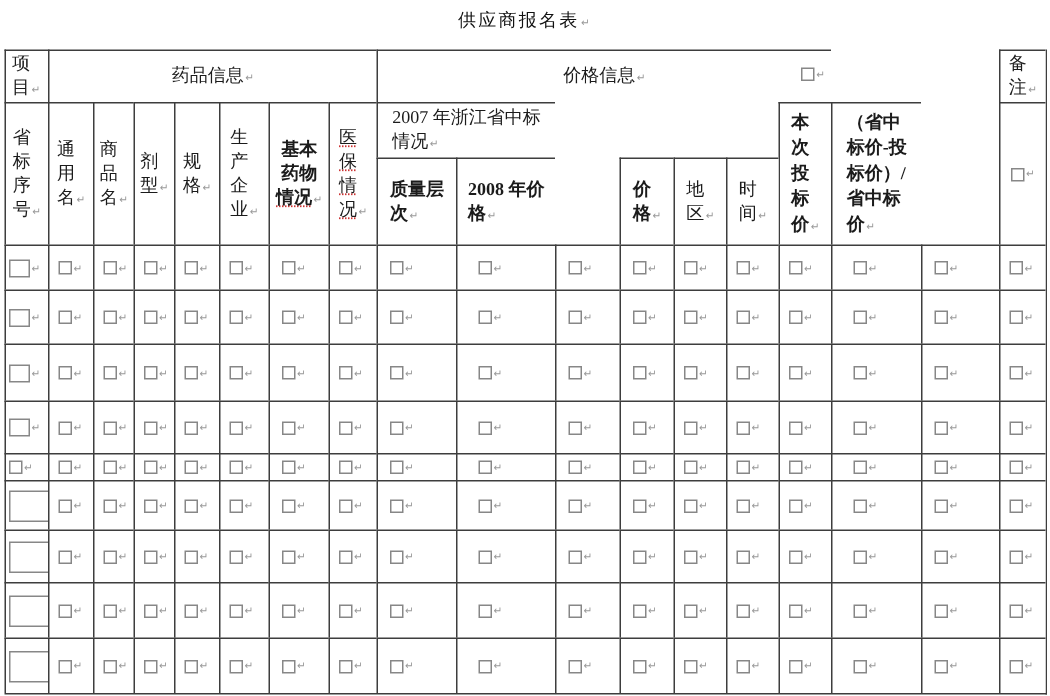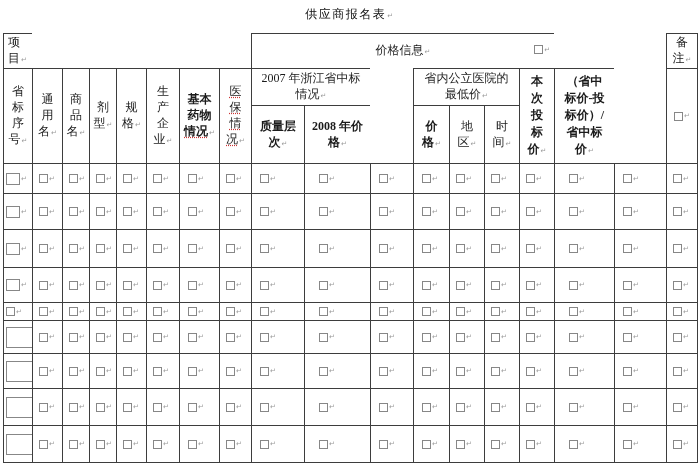--- a/index.html
+++ b/index.html
@@ -12,21 +12,21 @@
     position:relative;width:700px;height:464px;background:#fff;overflow:hidden;
     font-family:"Liberation Serif","DejaVu Serif",serif;color:var(--txt);
   }
   .title{position:absolute;top:4px;left:0;width:100%;text-align:center;
     font-size:16px;letter-spacing:1.5px;color:#111;}
   .tbl{position:absolute;left:3px;top:33px;width:694px;height:429px;
     border-right:1px solid var(--bd);border-bottom:1px solid var(--bd);box-sizing:content-box;}
   .cell{position:absolute;box-sizing:border-box;
     border-left:1px solid var(--bd);border-top:1px solid var(--bd);
     display:flex;align-items:center;justify-content:center;background:#fff;}
-  .lbl{white-space:pre-line;text-align:center;font-size:12px;line-height:16px;display:inline-block;}
+  .lbl{white-space:pre-line;text-align:left;font-size:12px;line-height:16px;display:inline-block;}
   .lh17 .lbl{line-height:17px;}
   .lbl::after{content:"\21B5";font-family:"DejaVu Sans",sans-serif;font-size:7px;color:#999;
     margin-left:1px;font-weight:normal;text-decoration:none;display:inline-block;}
   .lbl.noc::after{content:none;}
   .b{font-weight:bold;}
   .left{justify-content:flex-start;padding-left:4px;}
   .left .lbl{text-align:left;}
   .spell{text-decoration:underline;text-decoration-style:dotted;text-decoration-color:#c33;text-underline-offset:2px;}
   .stack2{display:flex;flex-direction:column;align-items:center;}
   
@@ -47,20 +47,23 @@
   <div class="title">
     <span class="lbl">供应商报名表</span>
   </div>
 
   <div class="tbl" id="tbl">
 
     <div class="cell left" style="left:0;top:0;width:29px;height:35px;">
       <span class="lbl">项
 目</span>
     </div>
+    <div class="cell" style="left:29px;top:0;width:219px;height:35px;">
+      <span class="lbl">药品信息</span>
+    </div>
     <div class="cell" style="left:248px;top:0;width:303px;height:35px;">
       <span class="lbl">价格信息</span>
       <span class="cbw hdr-cb">
           <span class="cb"></span>
         </span>
     </div>
     <div class="cell" style="left:663px;top:0;width:31px;height:35px;">
       <span class="lbl">备
 注</span>
     </div>
@@ -105,24 +108,20 @@
     <div class="cell" style="left:216px;top:35px;width:32px;height:95px;">
       <span class="lbl spell">医
 保
 情
 况</span>
     </div>
     <div class="cell" style="left:248px;top:35px;width:119px;height:37px;">
       <span class="lbl">2007 年浙江省中标
 情况</span>
     </div>
-    <div class="cell" style="left:410px;top:35px;width:106px;height:37px;">
-      <span class="lbl">省内公立医院的
-最低价</span>
-    </div>
     <div class="cell b lh17" style="left:516px;top:35px;width:35px;height:95px;">
       <span class="lbl">本
 次
 投
 标
 价</span>
     </div>
     <div class="cell b lh17" style="left:551px;top:35px;width:60px;height:95px;">
       <span class="lbl">（省中
 标价-投

